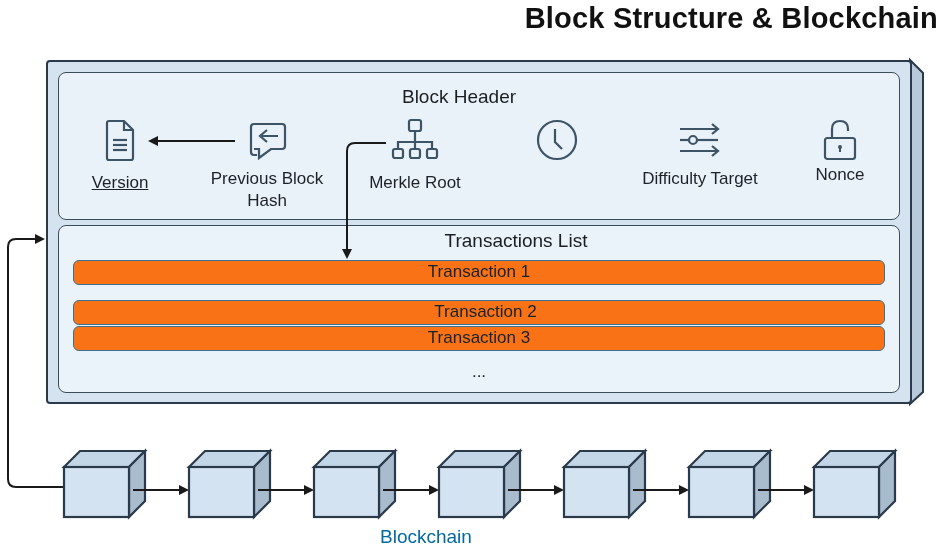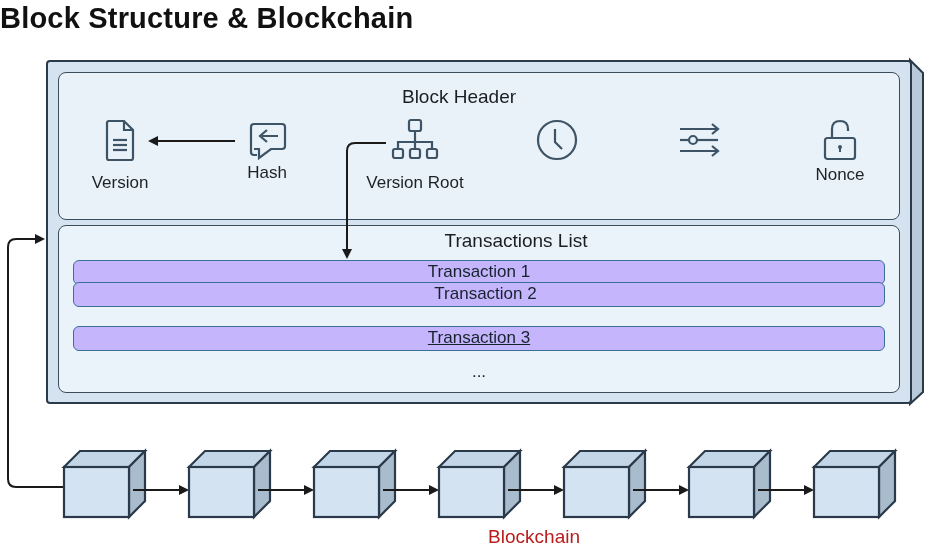--- a/index.html
+++ b/index.html
@@ -1,29 +1,29 @@
 <!DOCTYPE html>
 <html><head>
 <meta charset="utf-8">
 <style>
   html,body{margin:0;padding:0;background:#ffffff;}
   body{width:938px;height:552px;position:relative;overflow:hidden;font-family:"Liberation Sans","DejaVu Sans",sans-serif;color:#1c2328;}
   .abs{position:absolute;}
-  #title{left:0;top:2px;width:938px;text-align:left;font-size:29px;font-weight:bold;color:#111;letter-spacing:0.2px;}
+  #title{left:0;top:2px;width:938px;text-align:right;font-size:29px;font-weight:bold;color:#111;letter-spacing:0.2px;}
   #outer{left:46px;top:60px;width:866px;height:344px;background:#d5e3f0;border:2px solid #2a3a4a;border-radius:4px;box-sizing:border-box;}
   #header-panel{left:58px;top:72px;width:842px;height:148px;background:#e9f1f9;border:1.5px solid #3b4c5b;border-radius:8px;box-sizing:border-box;}
   #tx-panel{left:58px;top:225px;width:842px;height:168px;background:#eaf2fa;border:1.5px solid #3b4c5b;border-radius:8px;box-sizing:border-box;}
   .panel-title{font-size:19px;color:#1b1f22;text-align:center;}
   #header-title{left:58px;top:86px;width:802px;}
   #tx-title{left:58px;top:230px;width:916px;}
   .field{position:absolute;width:150px;text-align:center;font-size:17px;color:#1c2226;line-height:22px;}
   .field svg{display:block;margin:0 auto;}
-  .tx-bar{position:absolute;left:73px;width:812px;height:25px;background:#c4b5fd;border:1.5px solid #3a6f98;border-radius:6px;box-sizing:border-box;text-align:center;font-size:17px;line-height:22px;color:#16222c;}
+  .tx-bar{position:absolute;left:73px;width:812px;height:25px;background:#f97316;border:1.5px solid #3a6f98;border-radius:6px;box-sizing:border-box;text-align:center;font-size:17px;line-height:22px;color:#16222c;}
   #ellipsis{left:58px;top:362px;width:842px;text-align:center;font-size:17px;color:#222;}
-  #chain-label{left:380px;top:526px;width:200px;text-align:right;font-size:19px;color:#b91c1c;}
+  #chain-label{left:380px;top:526px;width:200px;text-align:left;font-size:19px;color:#0369a1;}
 </style>
 </head>
 <body>
 
 <div id="title" class="abs">Block Structure &amp; Blockchain</div>
 
 <svg class="abs" style="left:0;top:0;" width="938" height="552">
   <polygon points="910,60 923,73 923,392 910,404" fill="#b8c9d9" stroke="#2a3a4a" stroke-width="2"></polygon>
 </svg>
 
@@ -33,76 +33,78 @@
 <div id="header-title" class="abs panel-title">Block Header</div>
 
 <div class="field" style="left:45px;top:118px;">
   <svg width="34" height="44" viewBox="0 0 34 44">
     <path d="M6 3 H21 L30 12 V40 Q30 42 28 42 H6 Q4 42 4 40 V5 Q4 3 6 3 Z" fill="none" stroke="#3d5466" stroke-width="2.2"></path>
     <path d="M21 3 V12 H30" fill="none" stroke="#3d5466" stroke-width="2.2"></path>
     <line x1="10" y1="22" x2="24" y2="22" stroke="#3d5466" stroke-width="2.2"></line>
     <line x1="10" y1="27" x2="24" y2="27" stroke="#3d5466" stroke-width="2.2"></line>
     <line x1="10" y1="32" x2="24" y2="32" stroke="#3d5466" stroke-width="2.2"></line>
   </svg>
-  <div style="margin-top:10px;">Version</div>
+  <div style="margin-top:10px;text-decoration:underline;">Version</div>
 </div>
 
 <div class="field" style="left:192px;top:118px;">
   <svg width="44" height="44" viewBox="0 0 44 44">
     <path d="M9 6 H37 Q40 6 40 9 V28 Q40 31 37 31 H26 L14 40 V31 H9" fill="none" stroke="#3d5466" stroke-width="2.2"></path>
     <path d="M9 6 Q6 6 6 9 V34 Q6 37 9 37 H12" fill="none" stroke="#3d5466" stroke-width="2.2"></path>
     <path d="M33 18 H17 M22 12 L15 18 L22 24" fill="none" stroke="#3d5466" stroke-width="2.2"></path>
   </svg>
+  <div style="margin-top:6px;">Previous Block</div>
   <div>Hash</div>
 </div>
 
 <div class="field" style="left:340px;top:118px;">
   <svg width="48" height="44" viewBox="0 0 48 44">
     <rect x="18" y="2" width="12" height="11" rx="2" fill="none" stroke="#3d5466" stroke-width="2.2"></rect>
     <line x1="24" y1="13" x2="24" y2="31" stroke="#3d5466" stroke-width="2.2"></line>
     <path d="M7 31 V24 H41 V31" fill="none" stroke="#3d5466" stroke-width="2.2"></path>
     <rect x="2" y="31" width="10" height="9" rx="2" fill="none" stroke="#3d5466" stroke-width="2.2"></rect>
     <rect x="19" y="31" width="10" height="9" rx="2" fill="none" stroke="#3d5466" stroke-width="2.2"></rect>
     <rect x="36" y="31" width="10" height="9" rx="2" fill="none" stroke="#3d5466" stroke-width="2.2"></rect>
   </svg>
-  <div style="margin-top:10px;">Version Root</div>
+  <div style="margin-top:10px;">Merkle Root</div>
 </div>
 
 <div class="field" style="left:482px;top:118px;">
   <svg width="44" height="44" viewBox="0 0 44 44">
     <circle cx="22" cy="22" r="19" fill="none" stroke="#3d5466" stroke-width="2.2"></circle>
     <path d="M20 11 V24 L27 31" fill="none" stroke="#3d5466" stroke-width="2.2"></path>
   </svg>
 </div>
 
 <div class="field" style="left:625px;top:118px;">
   <svg width="48" height="44" viewBox="0 0 48 44">
     <path d="M4 11 H42 M36 6 L42 11 L36 16" fill="none" stroke="#3d5466" stroke-width="2.2"></path>
     <line x1="4" y1="22" x2="13" y2="22" stroke="#3d5466" stroke-width="2.2"></line>
     <circle cx="17" cy="22" r="4" fill="none" stroke="#3d5466" stroke-width="2.2"></circle>
     <line x1="21" y1="22" x2="42" y2="22" stroke="#3d5466" stroke-width="2.2"></line>
     <path d="M4 33 H42 M36 28 L42 33 L36 38" fill="none" stroke="#3d5466" stroke-width="2.2"></path>
   </svg>
+  <div style="margin-top:6px;">Difficulty Target</div>
 </div>
 
 <div class="field" style="left:765px;top:118px;">
   <svg width="40" height="44" viewBox="0 0 40 44">
     <path d="M12 20 V11 Q12 3 20 3 Q28 3 28 11 V13" fill="none" stroke="#3d5466" stroke-width="2.2"></path>
     <rect x="5" y="20" width="30" height="21" rx="2.5" fill="none" stroke="#3d5466" stroke-width="2.2"></rect>
     <circle cx="20" cy="29" r="2" fill="#3d5466"></circle>
     <line x1="20" y1="30" x2="20" y2="34" stroke="#3d5466" stroke-width="2"></line>
   </svg>
   <div style="margin-top:2px;">Nonce</div>
 </div>
 
 <div id="tx-panel" class="abs"></div>
 <div id="tx-title" class="abs panel-title">Transactions List</div>
 <div class="tx-bar" style="top:260px;">Transaction 1</div>
-<div class="tx-bar" style="top:282px;padding-left:13px;">Transaction 2</div>
-<div class="tx-bar" style="top:326px;text-decoration:underline;">Transaction 3</div>
+<div class="tx-bar" style="top:300px;padding-left:13px;">Transaction 2</div>
+<div class="tx-bar" style="top:326px;">Transaction 3</div>
 <div id="ellipsis" class="abs">...</div>
 
 <svg class="abs" style="left:0;top:0;" width="938" height="552">
   <defs>
     <marker id="ah" markerWidth="10" markerHeight="10" refX="8" refY="5" orient="auto" markerUnits="userSpaceOnUse">
       <path d="M0,0 L10,5 L0,10 Z" fill="#1a1a1a"></path>
     </marker>
   </defs>
 
   <line x1="235" y1="141" x2="150" y2="141" stroke="#1a1a1a" stroke-width="2" marker-end="url(#ah)"></line>

